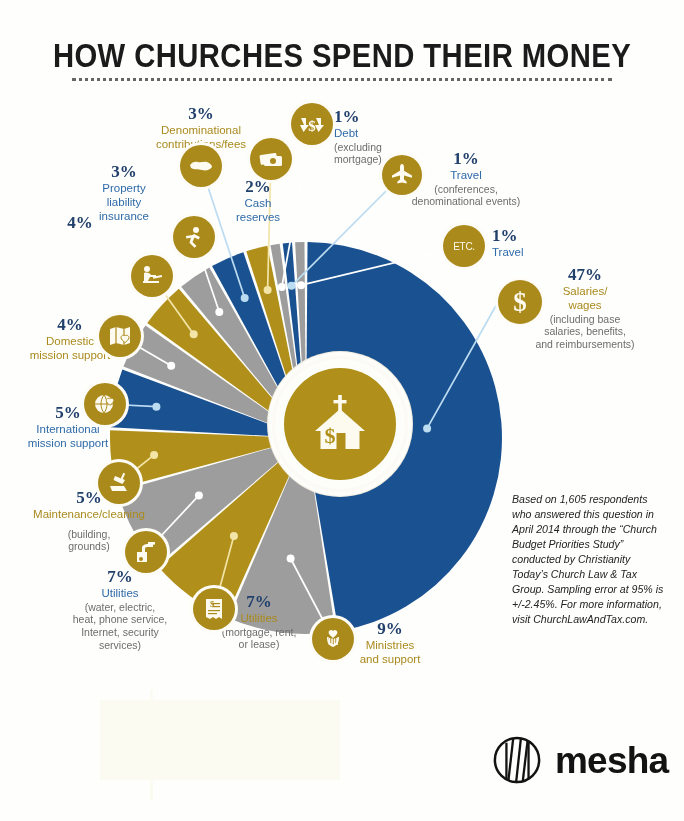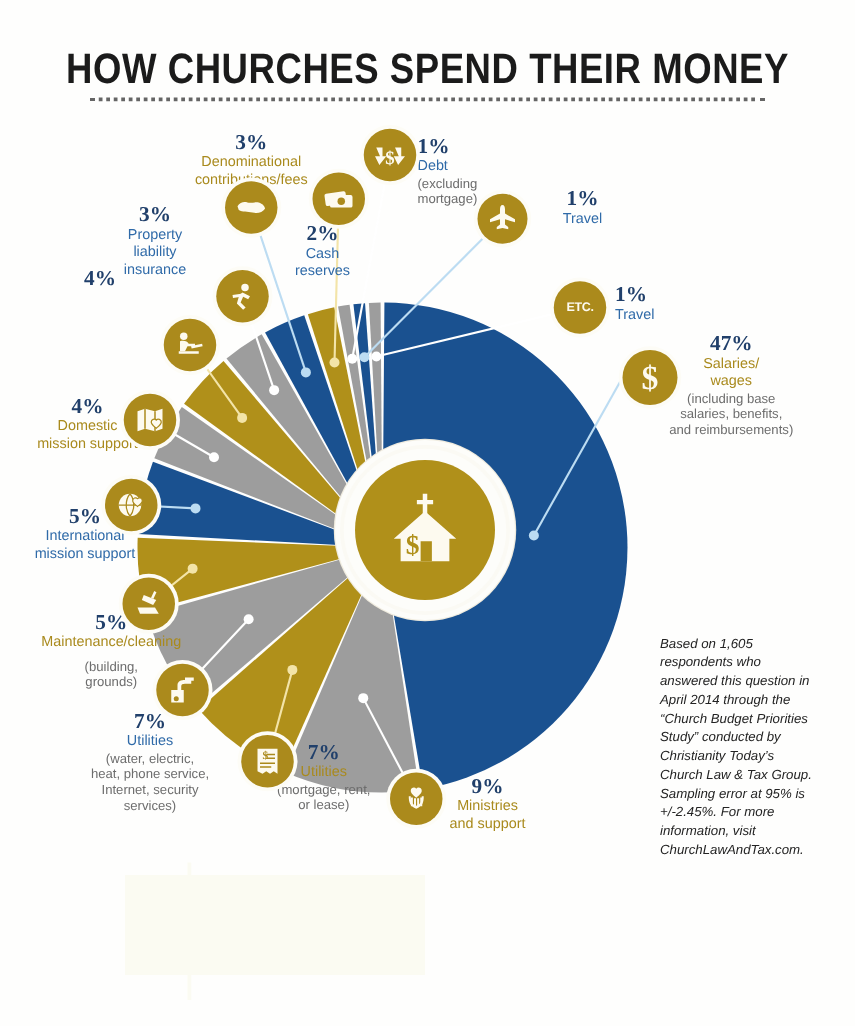--- a/index.html
+++ b/index.html
@@ -70,31 +70,31 @@
   
   .badge{
     position:absolute;border-radius:50%;
     background:#ab8a1c;
     display:flex;align-items:center;justify-content:center;
     box-shadow:0 0 0 3px #fdfcf6;
   }
   .badge svg{display:block;}
   .badge .etc{
     font-family:"Liberation Sans",sans-serif;
-    font-weight:700;font-size:10px;color:#fdfaef;letter-spacing:-.3px;
+    font-weight:400;font-size:10px;color:#fdfaef;letter-spacing:-.3px;
   }
 
   
   .note{
     position:absolute;left:512px;top:492px;width:156px;
     font-family:"Liberation Sans",sans-serif;
     font-style:italic;font-size:10.6px;line-height:1.42;
     color:#232323;
   }
-  .note p{margin:16px;font-style:italic;}
+  .note p{margin:0;font-style:italic;}
   .note p + p{margin-top:13px;}
 
   
   .logo{position:absolute;left:492px;top:735px;display:flex;align-items:center;gap:13px;}
   .logo-mark{width:50px;height:50px;}
   .logo-text{
     font-family:"Liberation Sans",sans-serif;
     font-size:37px;font-weight:600;color:#131313;letter-spacing:-.8px;
     line-height:1;
   }
@@ -185,20 +185,21 @@
 
   <div class="lab ta-l" style="left:334px;top:108px;width:90px;">
     <div class="pct">1%</div>
     <div class="nm blue">Debt</div>
     <div class="sub">(excluding<br>mortgage)</div>
   </div>
 
   <div class="lab ta-c" style="left:396px;top:150px;width:140px;">
     <div class="pct">1%</div>
     <div class="nm blue">Travel</div>
+    <div class="sub">(conferences,<br>denominational events)</div>
   </div>
 
   <div class="lab ta-c" style="left:78px;top:163px;width:92px;">
     <div class="pct">3%</div>
     <div class="nm blue">Property<br>liability<br>insurance</div>
   </div>
 
   <div class="lab ta-c" style="left:218px;top:178px;width:80px;">
     <div class="pct">2%</div>
     <div class="nm blue">Cash<br>reserves</div>
@@ -356,14 +357,25 @@
       <path d="M13 5 c1.3-1.8 4.4-.8 4.4 1.5 c0 2.2-2.8 4-4.4 5.6 c-1.6-1.6-4.4-3.4-4.4-5.6 C8.6 4.2 11.7 3.2 13 5 z" fill="#fdfaef"></path>
       <path d="M7 11 c0 5 1 8 6 10 c5-2 6-5 6-10 l-1.6 0 c0 4-.6 6-4.4 7.6 C9.2 17 8.6 15 8.6 11 z" fill="#fdfaef"></path>
       <path d="M9.5 12 v7 M12 12.5 v7 M14.5 12.5 v7 M17 12 v7" stroke="#fdfaef" stroke-width="1.6"></path>
     </svg>
   </div>
 
   <div class="note">
     <p>Based on 1,605 respondents who answered this question in April 2014 through the “Church Budget Priorities Study” conducted by Christianity Today’s Church Law &amp; Tax Group. Sampling error at 95% is +/-2.45%. For more information, visit ChurchLawAndTax.com.</p>
   </div>
 
+  <div class="logo">
+    <svg class="logo-mark" viewBox="0 0 52 52">
+      <circle cx="26" cy="26" r="23" fill="none" stroke="#131313" stroke-width="2.6"></circle>
+      <path d="M15 8 L15 46" stroke="#131313" stroke-width="2.4" fill="none"></path>
+      <path d="M22 4 L17 48" stroke="#131313" stroke-width="2.4" fill="none"></path>
+      <path d="M30 4 L25 50" stroke="#131313" stroke-width="2.4" fill="none"></path>
+      <path d="M37 6 L32 48" stroke="#131313" stroke-width="2.4" fill="none"></path>
+      <path d="M38 8 L38 46" stroke="#131313" stroke-width="2.4" fill="none"></path>
+    </svg>
+    <div class="logo-text">mesha</div>
+  </div>
 
 </div>
 
 </body></html>

